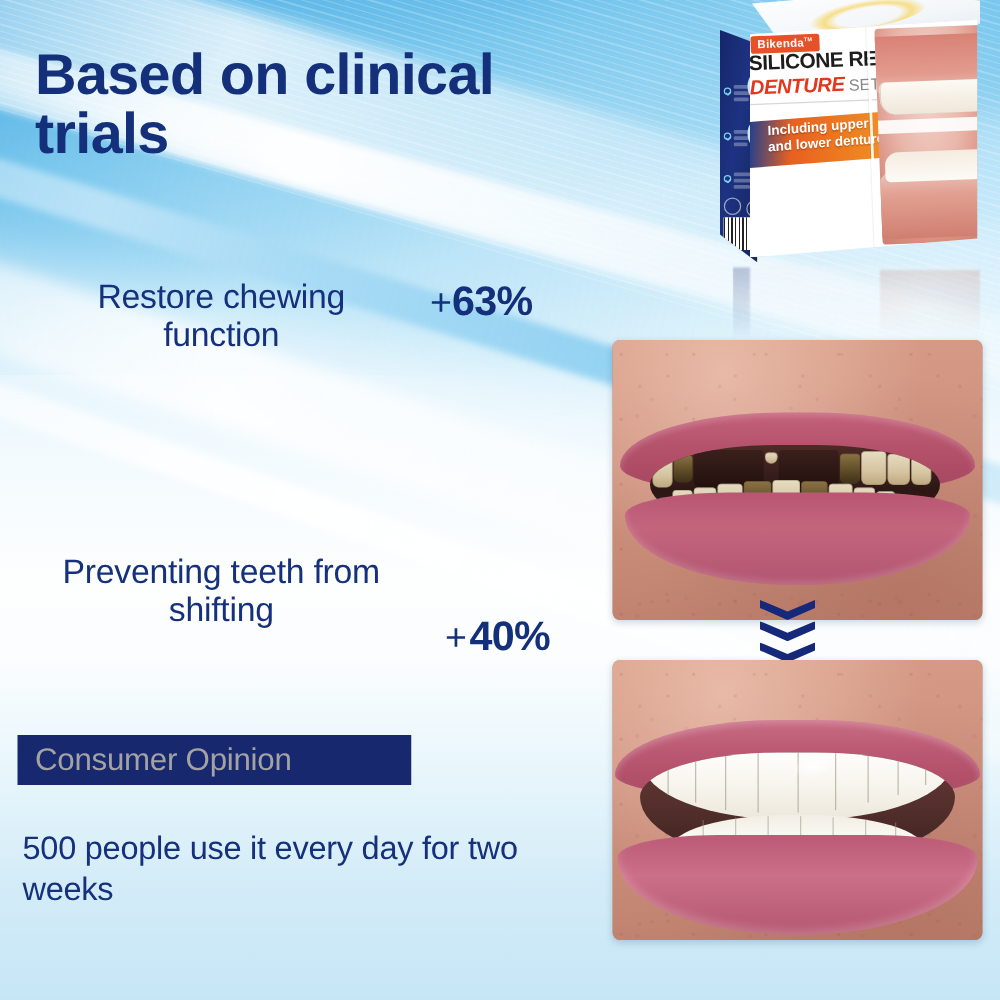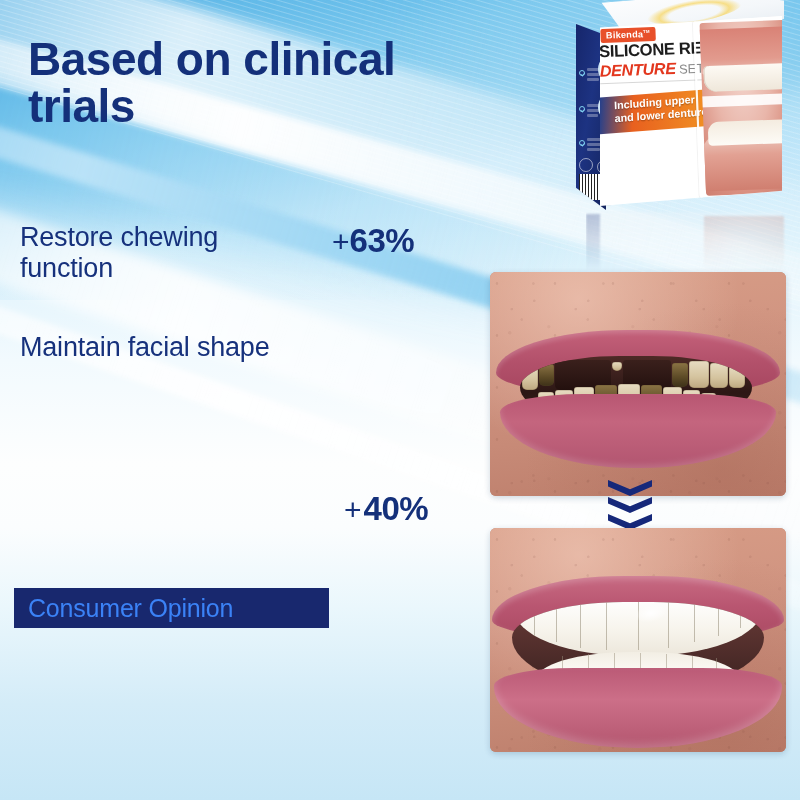--- a/index.html
+++ b/index.html
@@ -79,21 +79,21 @@
   }
 
   
   .headline {
     position:absolute; left:28px; top:36px; width:480px;
     font-size:46px; line-height:1.03; font-weight:700; letter-spacing:-0.5px;
     color:#14307a;
   }
 
   
-  .benefits { position:absolute; left:14px; top:222px; width:460px; }
+  .benefits { position:absolute; left:26px; top:222px; width:460px;text-align:center; }
   .brow { position:relative; height:110px; }
   .brow .label {
     position:absolute; left:6px; top:0; width:290px;
     font-size:27px; line-height:1.16; color:#16317c; font-weight:400;
     letter-spacing:-0.2px;
   }
   .brow .pct {
     position:absolute; white-space:nowrap;
     color:#14307a; font-size:30px; font-weight:400;
   }
@@ -102,21 +102,21 @@
   .row2 .pct { left:330px; top:24px; }
   .row3 .pct { left:330px; top:48px; }
   .row3 .pct .sp { letter-spacing:2px; }
 
   
   .co-bar {
     position:absolute; left:14px; top:588px; width:315px; height:40px;
     background:#18286e; display:flex; align-items:center; padding-left:14px;
   }
   .co-bar span {
-    color:#3b82f6; font-size:25px; font-weight:400; letter-spacing:-0.2px;
+    color:#a3a3a3; font-size:25px; font-weight:400; letter-spacing:-0.2px;
   }
   .co-text {
     position:absolute; left:18px; top:662px; width:440px;
     color:#16317c; font-size:26px; line-height:1.28; font-weight:400;
     letter-spacing:-0.2px;
   }
 
   
   .boxwrap { position:absolute; left:576px; top:-6px; width:224px; height:250px; }
   .box3d { position:absolute; left:0; top:0; width:224px; height:215px; }
@@ -400,32 +400,33 @@
   <div class="headline">Based on clinical trials</div>
 
   <div class="benefits">
 
     <div class="brow row1">
       <div class="label">Restore chewing function</div>
       <div class="pct"><span>+</span><b>63%</b></div>
     </div>
 
     <div class="brow row2">
-      <div class="label">Maintain facial shape</div>
     </div>
 
     <div class="brow row3">
+      <div class="label">Preventing teeth from shifting</div>
       <div class="pct"><span class="sp">+</span><b>40%</b></div>
     </div>
 
   </div>
 
   <div class="co-bar">
     <span>Consumer Opinion</span>
   </div>
+  <div class="co-text">500 people use it every day for two weeks</div>
 
   <div class="boxwrap">
     <div class="box3d">
 
       <div class="box-top">
         <div class="box-top-logo"></div>
       </div>
 
       <div class="box-side">
         <div class="side-check" style="top:46px"></div>

